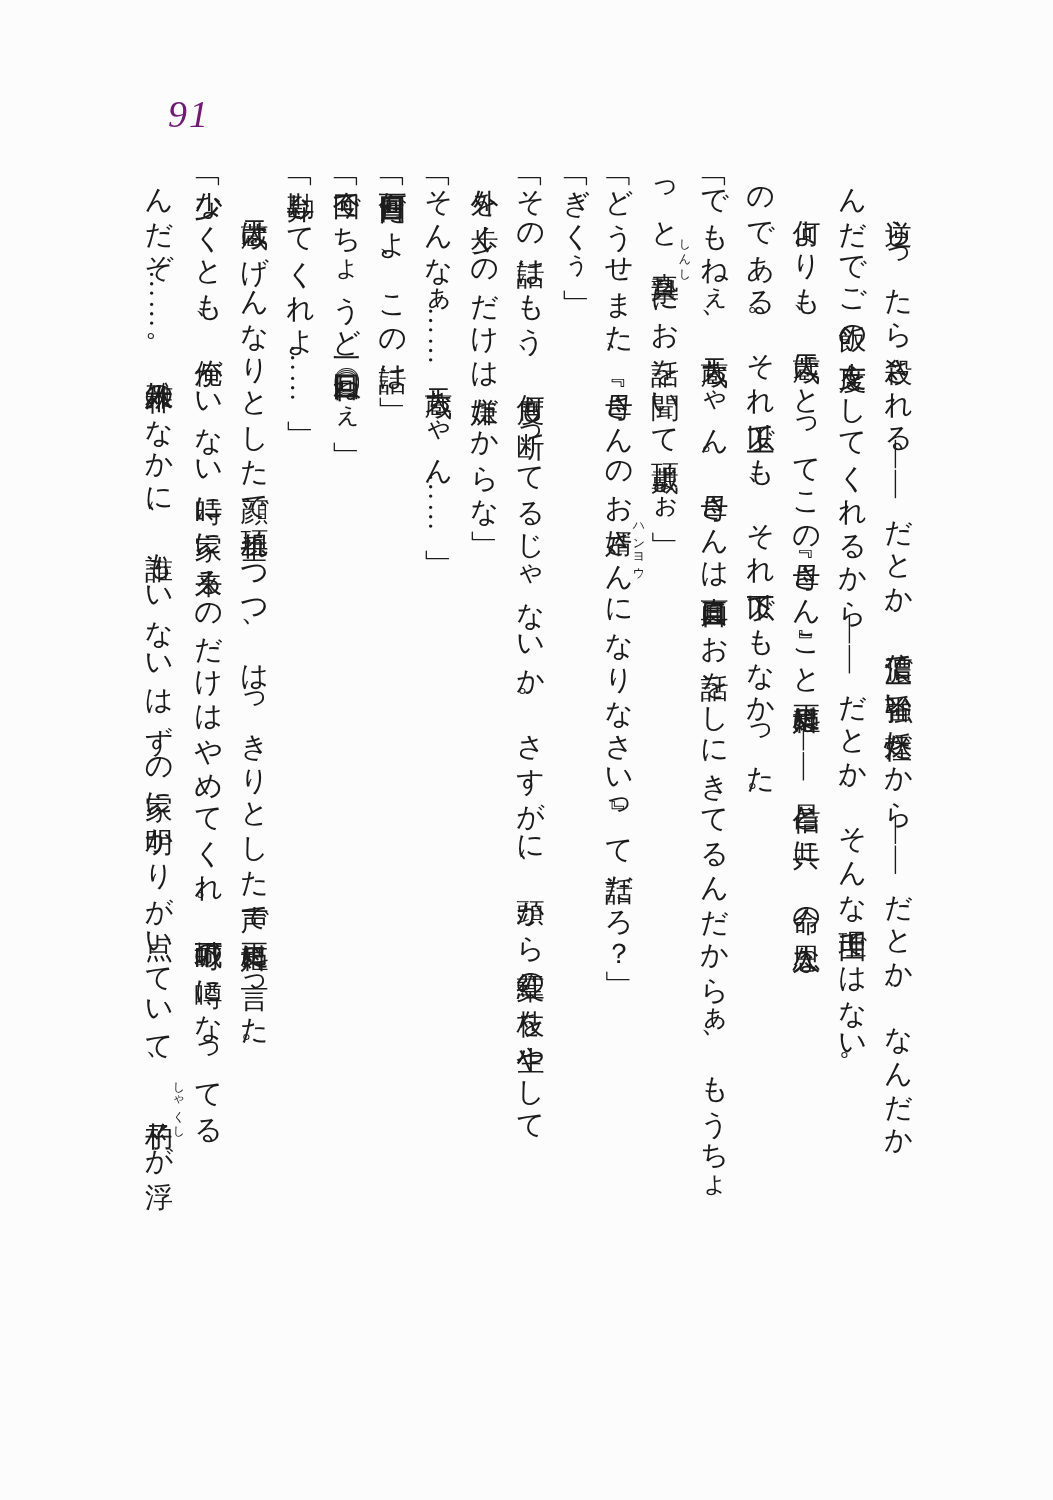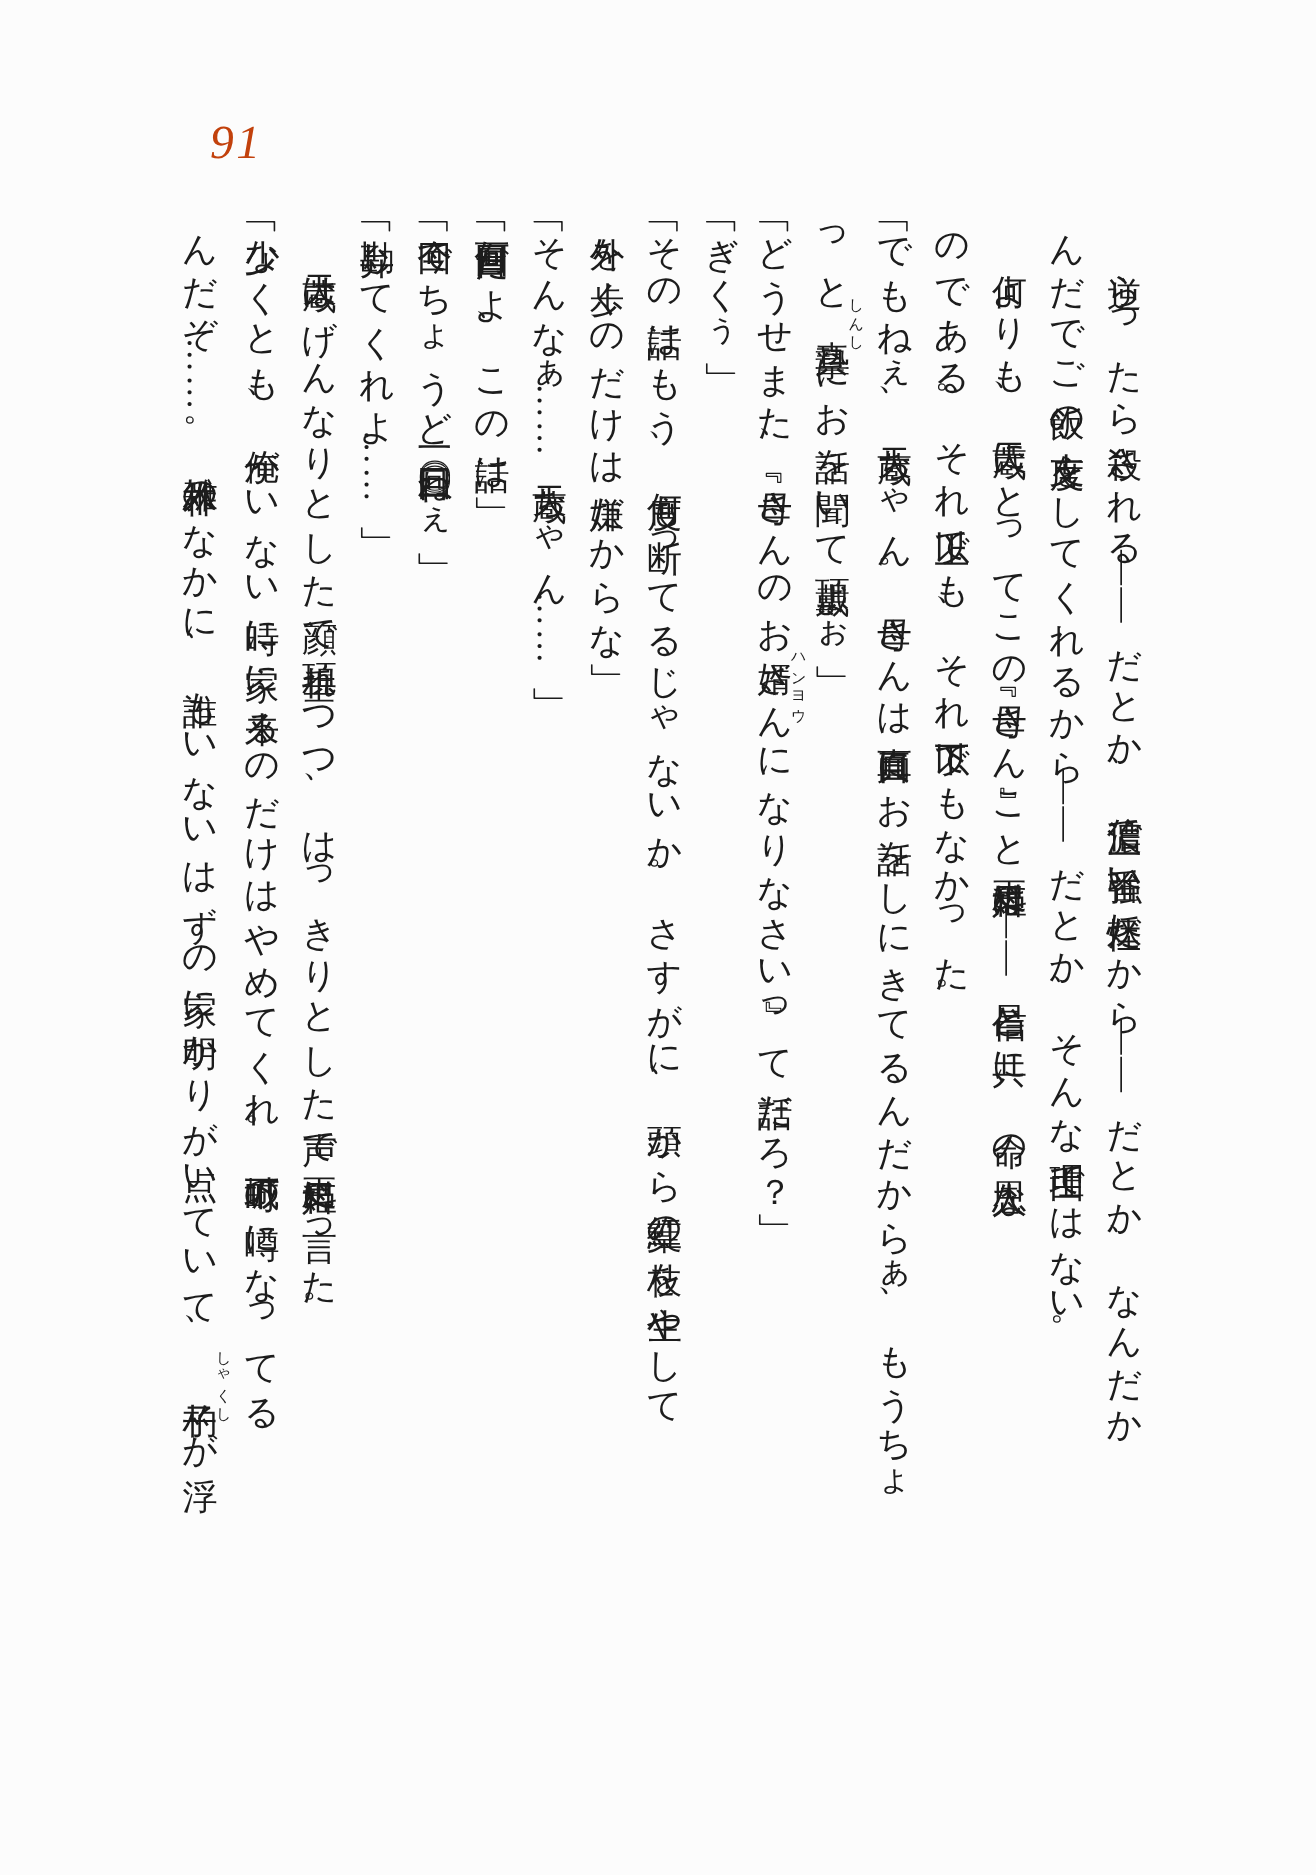--- a/index.html
+++ b/index.html
@@ -14,21 +14,21 @@
     background: #fcfcfc;
     overflow: hidden;
     font-family: "Liberation Serif", serif;
   }
   #page-number {
     position: absolute;
     top: 92px;
     left: 168px;
     font-size: 38px;
     font-style: italic;
-    color: #c2410c;
+    color: #701a75;
     letter-spacing: 2px;
   }
   #page-text {
     position: absolute;
     top: 168px;
     right: 132px;
     width: 782px;
     height: 1210px;
     writing-mode: vertical-rl;
     text-orientation: mixed;

